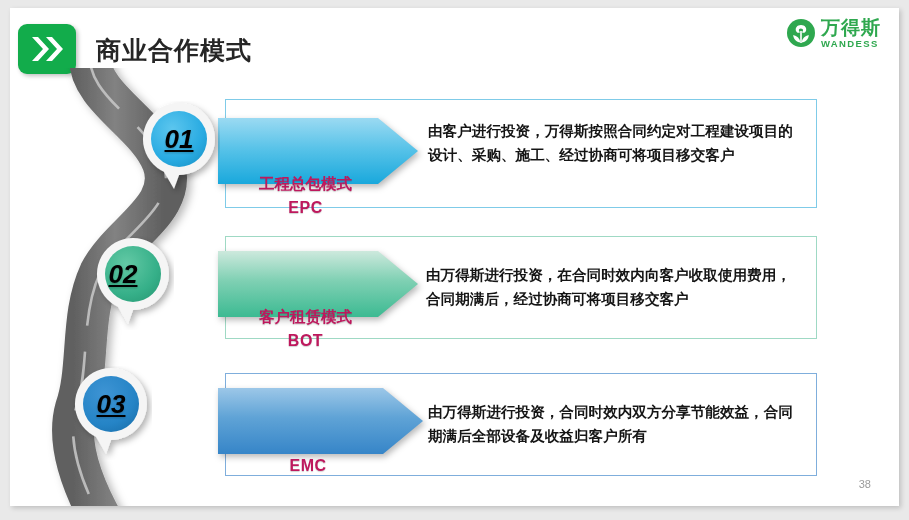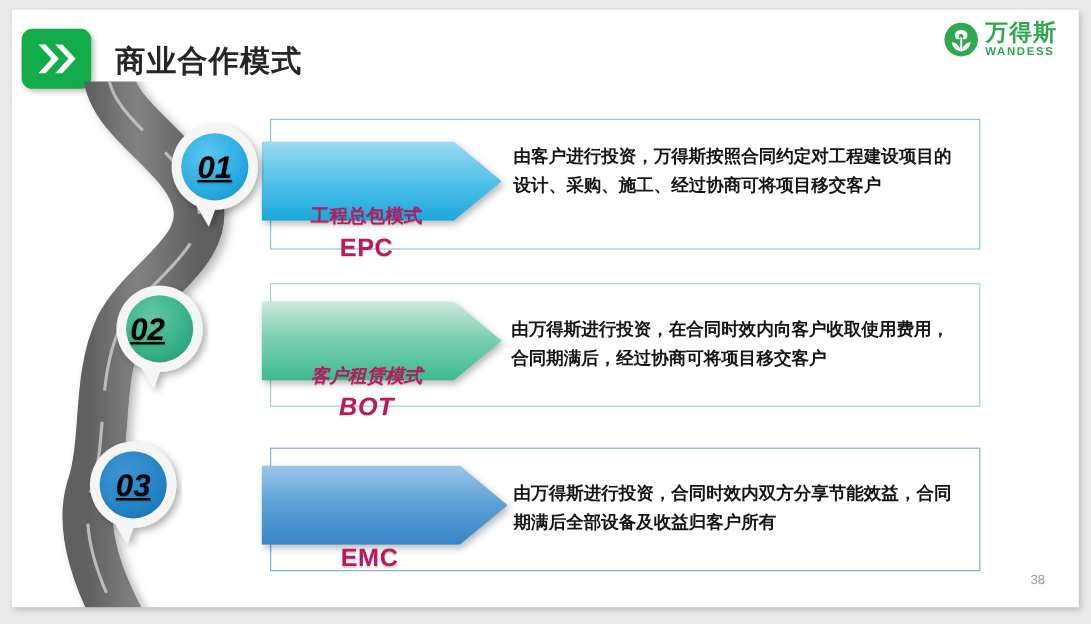--- a/index.html
+++ b/index.html
@@ -110,21 +110,21 @@
     align-items: center;
     justify-content: center;
     color: #be185d;
     font-size: 15.5px;
     font-weight: bold;
     line-height: 1.45;
     text-shadow: 0 1px 1px rgba(0,0,0,0.18);
     white-space: nowrap;
     margin-top: 45px;
   }
-  .banner-label .sub { font-size: 21px; letter-spacing: 0.5px; }
+  .banner-label .sub { font-size: 16px; letter-spacing: 0.5px; }
 
   .desc {
     position: absolute;
     font-size: 14.6px;
     font-weight: bold;
     color: #151515;
     line-height: 1.62;
     font-family: "DejaVu Sans", sans-serif;
   }
 
@@ -255,21 +255,21 @@
     <svg class="banner" style="left:208px; top:243px; width:200px;" viewBox="0 0 200 66">
       <defs>
         <linearGradient id="bg2" x1="0" y1="0" x2="0" y2="1">
           <stop offset="0%" stop-color="#CDE9DD"></stop>
           <stop offset="45%" stop-color="#7FD0B3"></stop>
           <stop offset="100%" stop-color="#3CBA92"></stop>
         </linearGradient>
       </defs>
       <path d="M0 0 L160 0 L200 33 L160 66 L0 66 Z" fill="url(#bg2)"></path>
     </svg>
-    <div class="banner-label" style="left:208px; top:243px;font-style:italic;">
+    <div class="banner-label" style="left:208px; top:243px;">
       <span>客户租赁模式</span>
       <span class="sub">BOT</span>
     </div>
 
     <div class="desc" style="left:416px; top:255px; width:374px;">由万得斯进行投资，在合同时效内向客户收取使用费用，合同期满后，经过协商可将项目移交客户</div>
 
     <svg class="badge" style="left:82px; top:228px; width:82px; height:94px;" viewBox="0 0 82 94">
       <defs>
         <radialGradient id="bd2" cx="38%" cy="32%" r="78%">
           <stop offset="0%" stop-color="#63C9A5"></stop>

